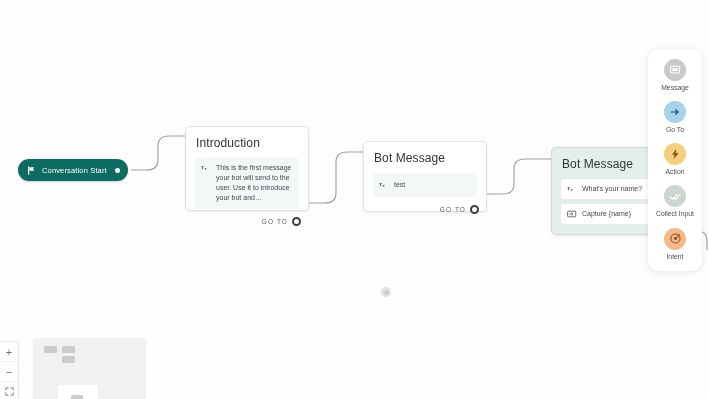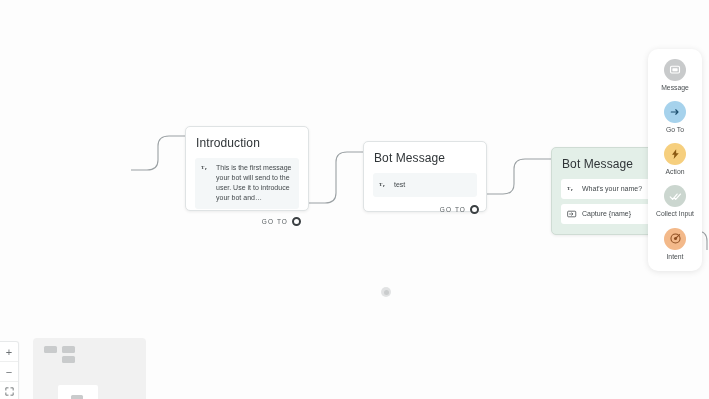--- a/index.html
+++ b/index.html
@@ -162,20 +162,28 @@
 
 <div id="canvas">
 
   <svg class="edges" viewBox="0 0 709 399">
     <path d="M131,170 L147,170 Q158,170 158,160 L158,146 Q158,136 169,136 L185,136" fill="none" stroke="#9aa0a3" stroke-width="1.1"></path>
     <path d="M309,203 L325,203 Q336,203 336,193 L336,162 Q336,152 347,152 L363,152" fill="none" stroke="#9aa0a3" stroke-width="1.1"></path>
     <path d="M487,194 L503,194 Q514,194 514,184 L514,169 Q514,159 525,159 L551,159" fill="none" stroke="#9aa0a3" stroke-width="1.1"></path>
     <path d="M697,231 Q707,231 707,241 L707,250" fill="none" stroke="#9aa0a3" stroke-width="1.1"></path>
   </svg>
 
+  <div class="start-pill">
+    <svg class="flag-ico" viewBox="0 0 16 16">
+      <path d="M3 1.5 v13" stroke="#ffffff" stroke-width="2" stroke-linecap="round"></path>
+      <path d="M4.2 2.4 h8.6 l-2 3 2 3 h-8.6 z" fill="#ffffff"></path>
+    </svg>
+    <span class="label">Conversation Start</span>
+    <span class="port"></span>
+  </div>
 
   <div class="node" style="left:185px; top:126px; width:124px; height:85px;">
     <div class="node-title">Introduction</div>
     <div class="node-body">
       <div class="field">
         <svg class="field-ico" viewBox="0 0 16 16">
           <text x="0" y="9" font-size="8" font-family="Liberation Serif, serif" fill="#3c4144" font-weight="bold">T</text>
           <text x="6.5" y="11" font-size="6.5" font-family="Liberation Serif, serif" fill="#3c4144" font-weight="bold">r</text>
         </svg>
         <span class="field-text">This is the first message your bot will send to the user. Use it to introduce your bot and…</span>

